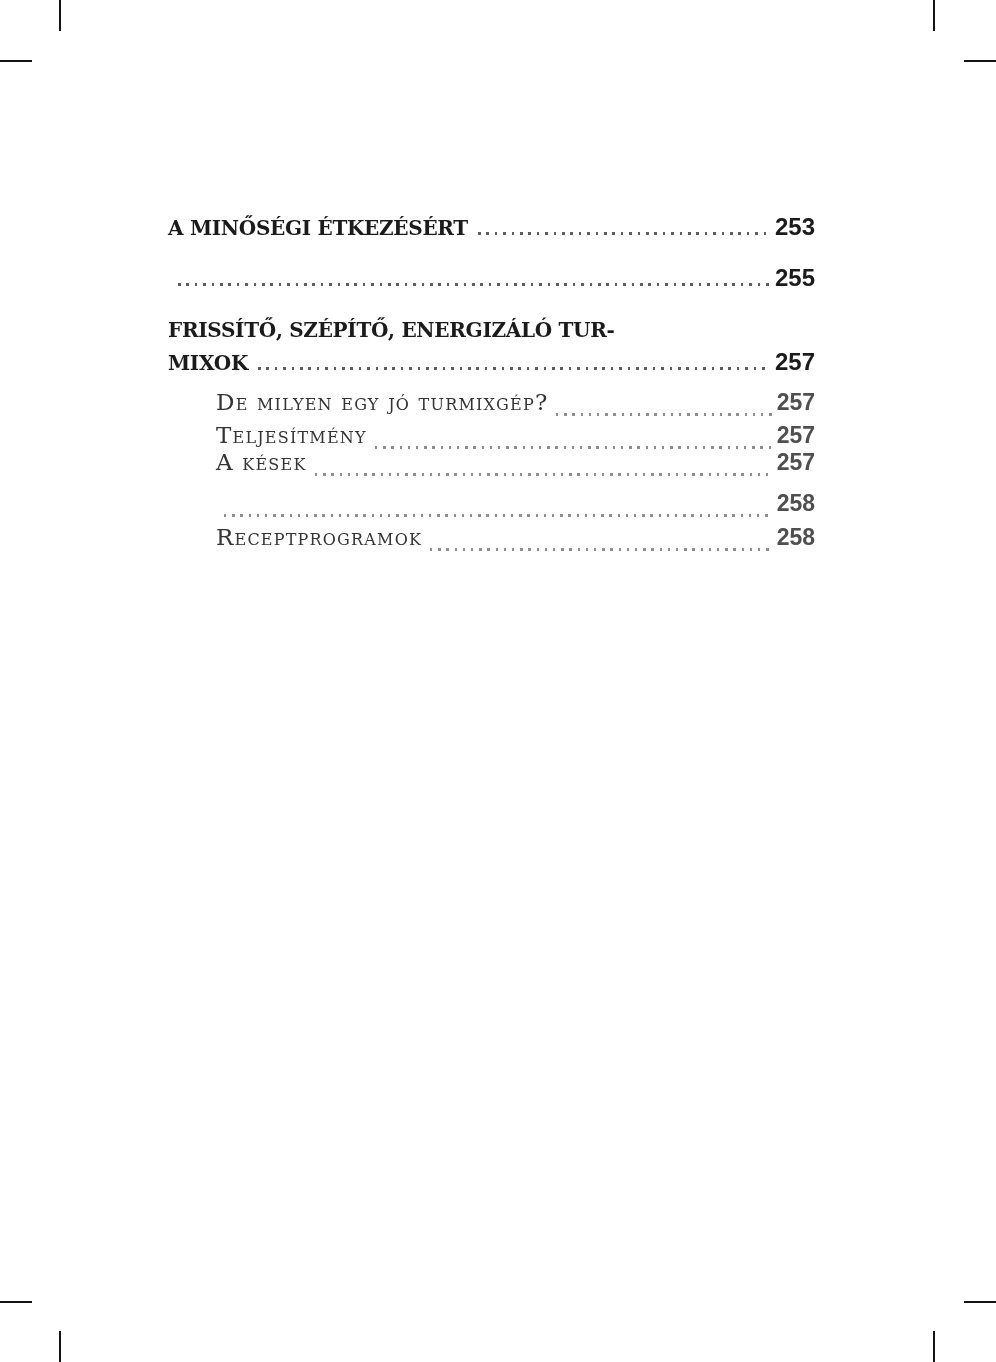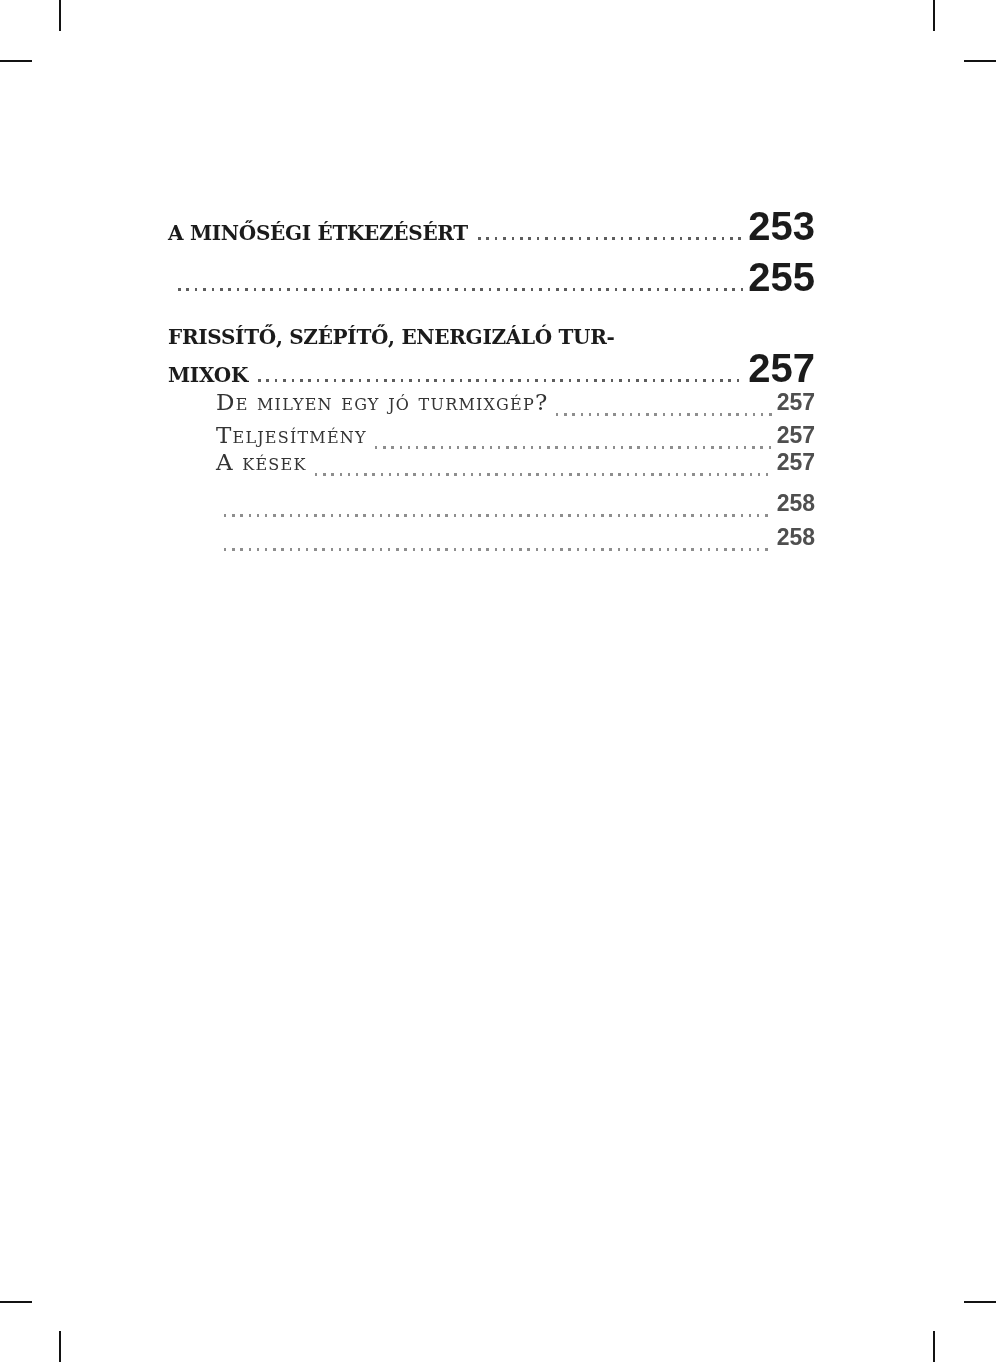--- a/index.html
+++ b/index.html
@@ -45,21 +45,21 @@
     font-weight: 700;
     font-size: 20px;
     line-height: 31px;
     color: #1b1b1b;
     letter-spacing: -0.3px;
     white-space: nowrap;
   }
   .lvl1 .pagenum {
     font-family: "Liberation Sans", sans-serif;
     font-weight: 700;
-    font-size: 40px;
+    font-size: 24px;
     line-height: 31px;
     color: #1b1b1b;
   }
   .lvl2 {
     left: 216px;
     align-items: flex-end;
   }
   .lvl2 .title {
     font-family: "DejaVu Serif", serif;
     font-weight: 400;
@@ -104,21 +104,21 @@
   }
   .lvl1.block .wrap-line2 {
     display: flex;
     align-items: baseline;
     text-align: right;
   }
 
   
   #row-0 { top: 211px; }
   #row-1 { top: 262px; }
-  #row-2 { top: 322px; }
+  #row-2 { top: 315px; }
   #row-3 { top: 388px; }
   #row-4 { top: 421px; }
   #row-5 { top: 448px; }
   #row-6 { top: 489px; }
   #row-7 { top: 523px; }
 </style>
 </head>
 <body>
 
 <div class="crop v tl"></div>
@@ -169,17 +169,18 @@
     <span class="leader"></span>
     <span class="pagenum">257</span>
   </div>
 
   <div id="row-6" class="toc-row lvl2">
     <span class="leader"></span>
     <span class="pagenum">258</span>
   </div>
 
   <div id="row-7" class="toc-row lvl2">
+    <span class="title">Receptprogramok</span>
     <span class="leader"></span>
     <span class="pagenum">258</span>
   </div>
 
 </div>
 
 </body></html>

